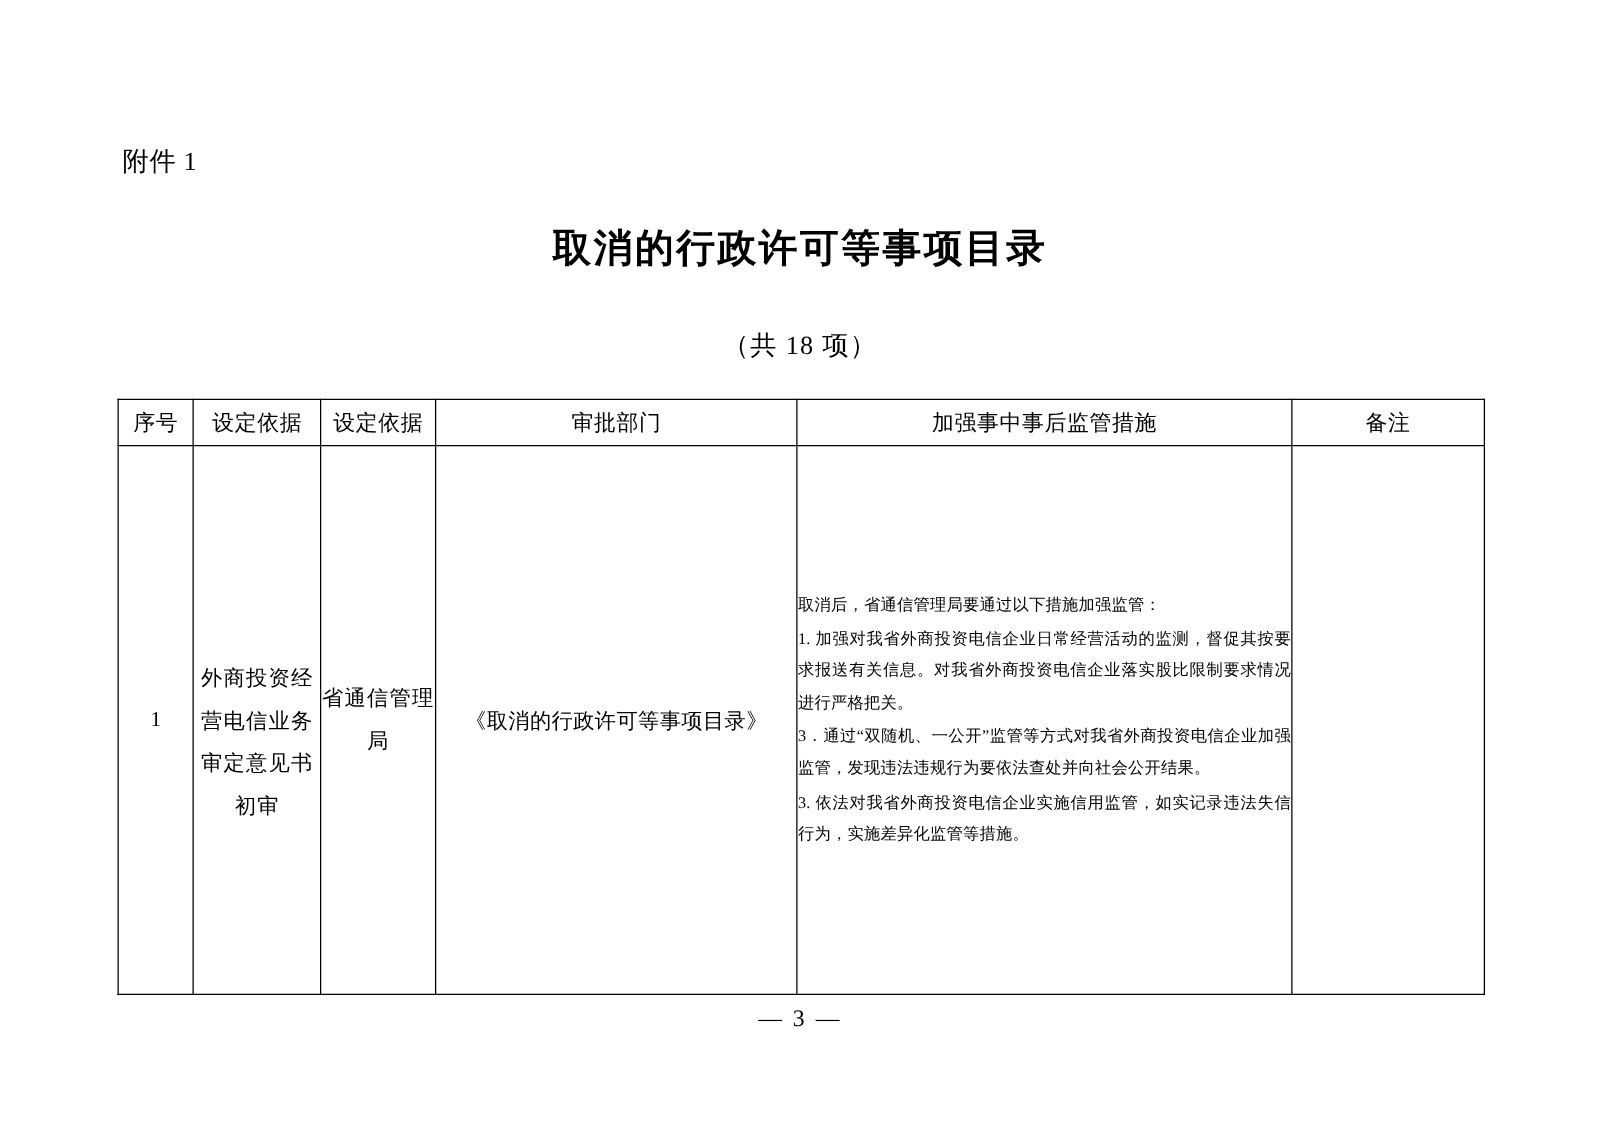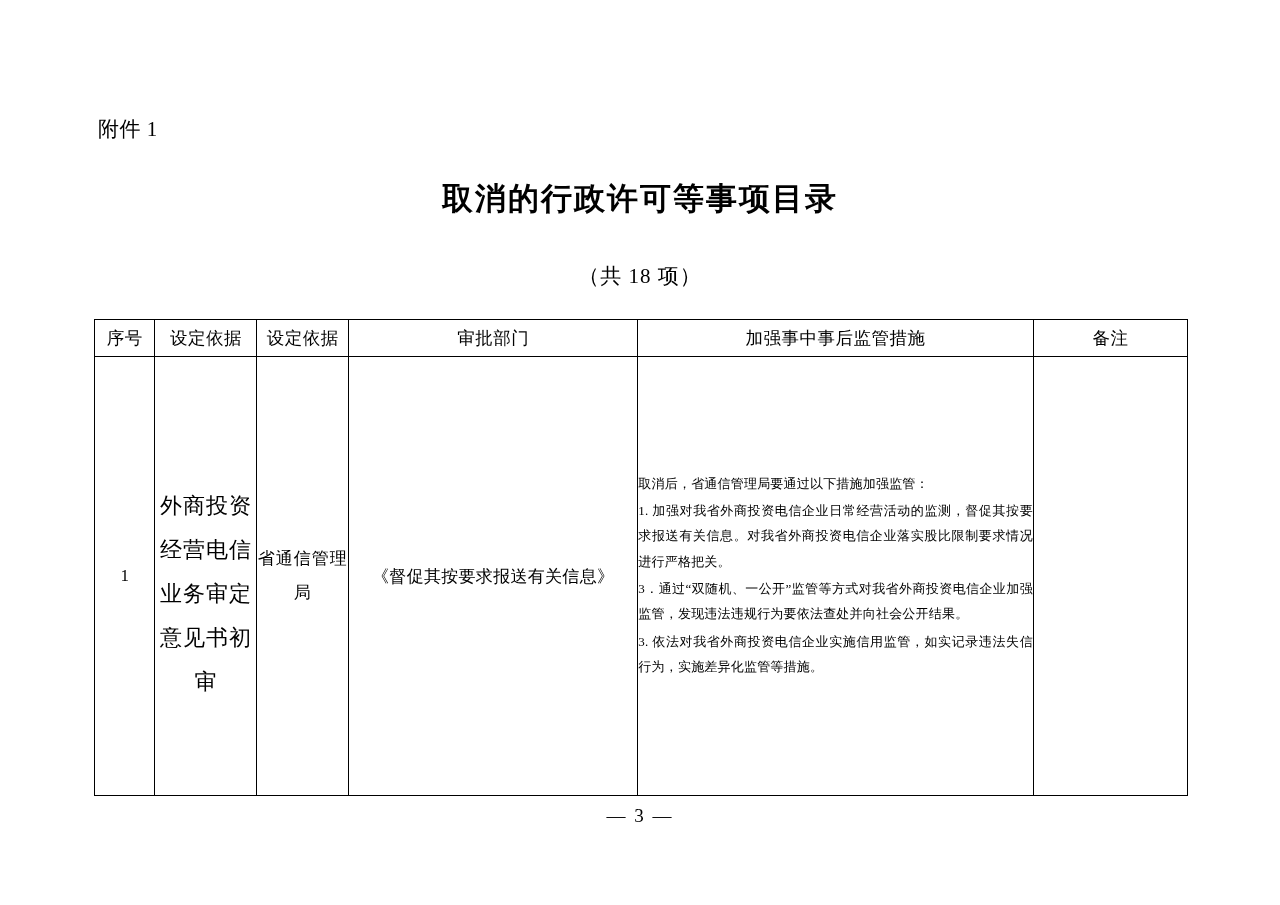--- a/index.html
+++ b/index.html
@@ -82,21 +82,21 @@
     text-align: center;
     font-size: 17px;
   }
   td.cell-name {
     text-align: center;
     padding: 6px 10px;
   }
   td.cell-name .vtext {
     line-height: 2.0;
     letter-spacing: 1px;
-    font-size: 22px;
+    font-size: 17px;
     margin-top: 36px;
   }
   td.cell-dept {
     text-align: center;
     padding: 6px 8px;
     margin-top: 24px;
   }
   td.cell-dept .vtext {
     line-height: 2.0;
     letter-spacing: 1px;
@@ -165,21 +165,21 @@
     </thead>
     <tbody>
       <tr class="row-body">
         <td class="cell-no">1</td>
         <td class="cell-name">
           <div class="vtext">外商投资经营电信业务审定意见书初审</div>
         </td>
         <td class="cell-dept">
           <div class="vtext">省通信管理局</div>
         </td>
-        <td class="cell-basis">《督促其按要求报送有关信息》</td>
+        <td class="cell-basis">《取消的行政许可等事项目录》</td>
         <td class="cell-measures">
           <p>取消后，省通信管理局要通过以下措施加强监管：</p>
           <p>1. 加强对我省外商投资电信企业日常经营活动的监测，督促其按要求报送有关信息。对我省外商投资电信企业落实股比限制要求情况进行严格把关。</p>
           <p>3．通过“双随机、一公开”监管等方式对我省外商投资电信企业加强监管，发现违法违规行为要依法查处并向社会公开结果。</p>
           <p>3. 依法对我省外商投资电信企业实施信用监管，如实记录违法失信行为，实施差异化监管等措施。</p>
         </td>
         <td class="cell-note"></td>
       </tr>
     </tbody>
   </table>

